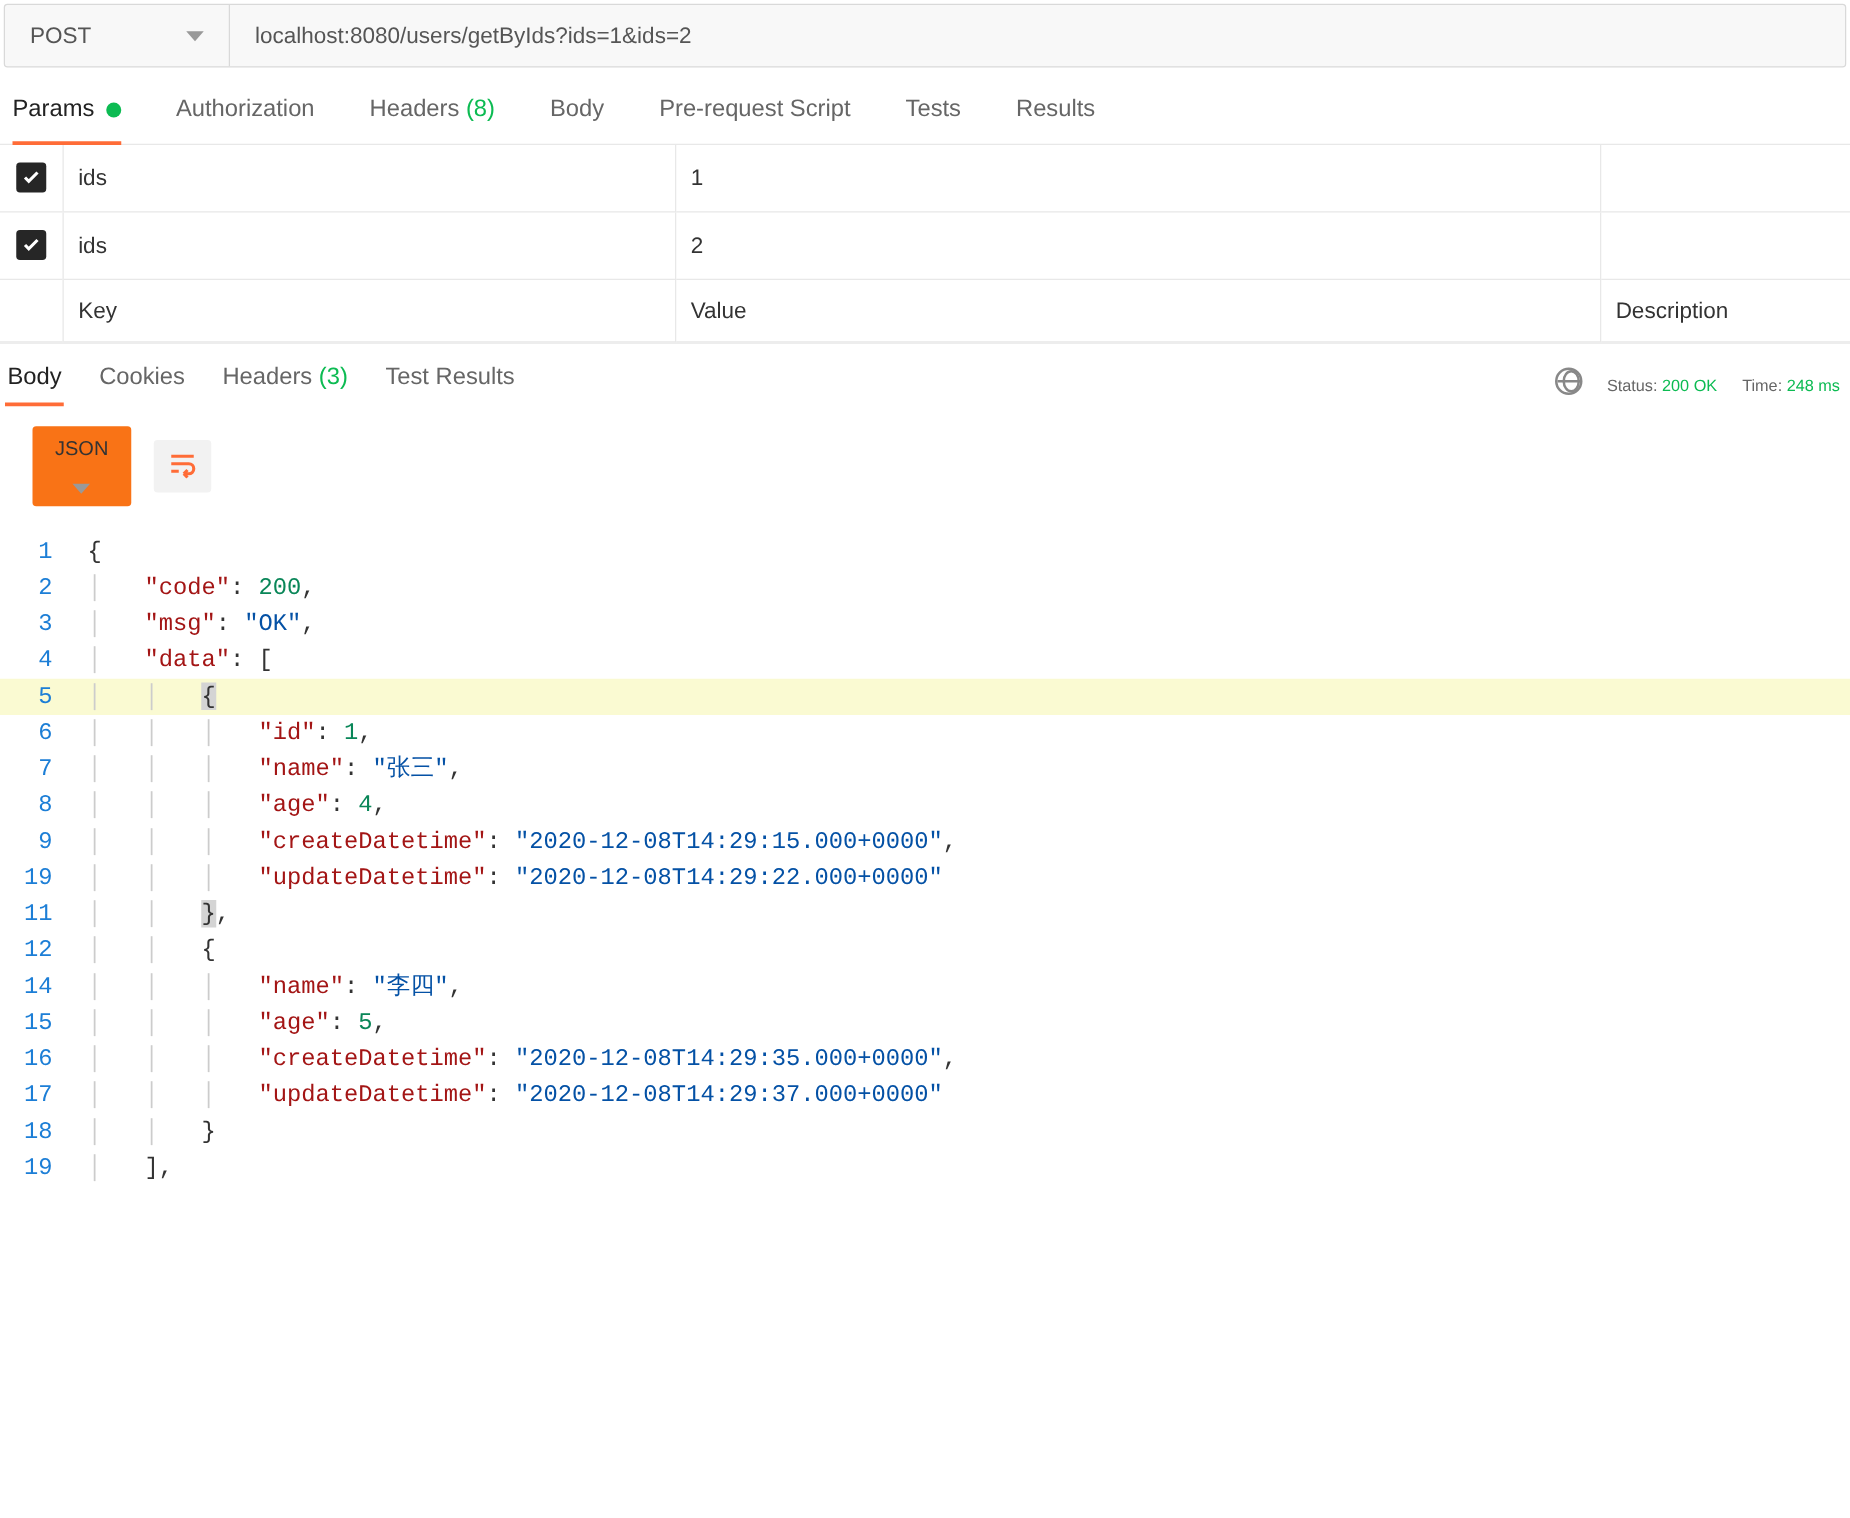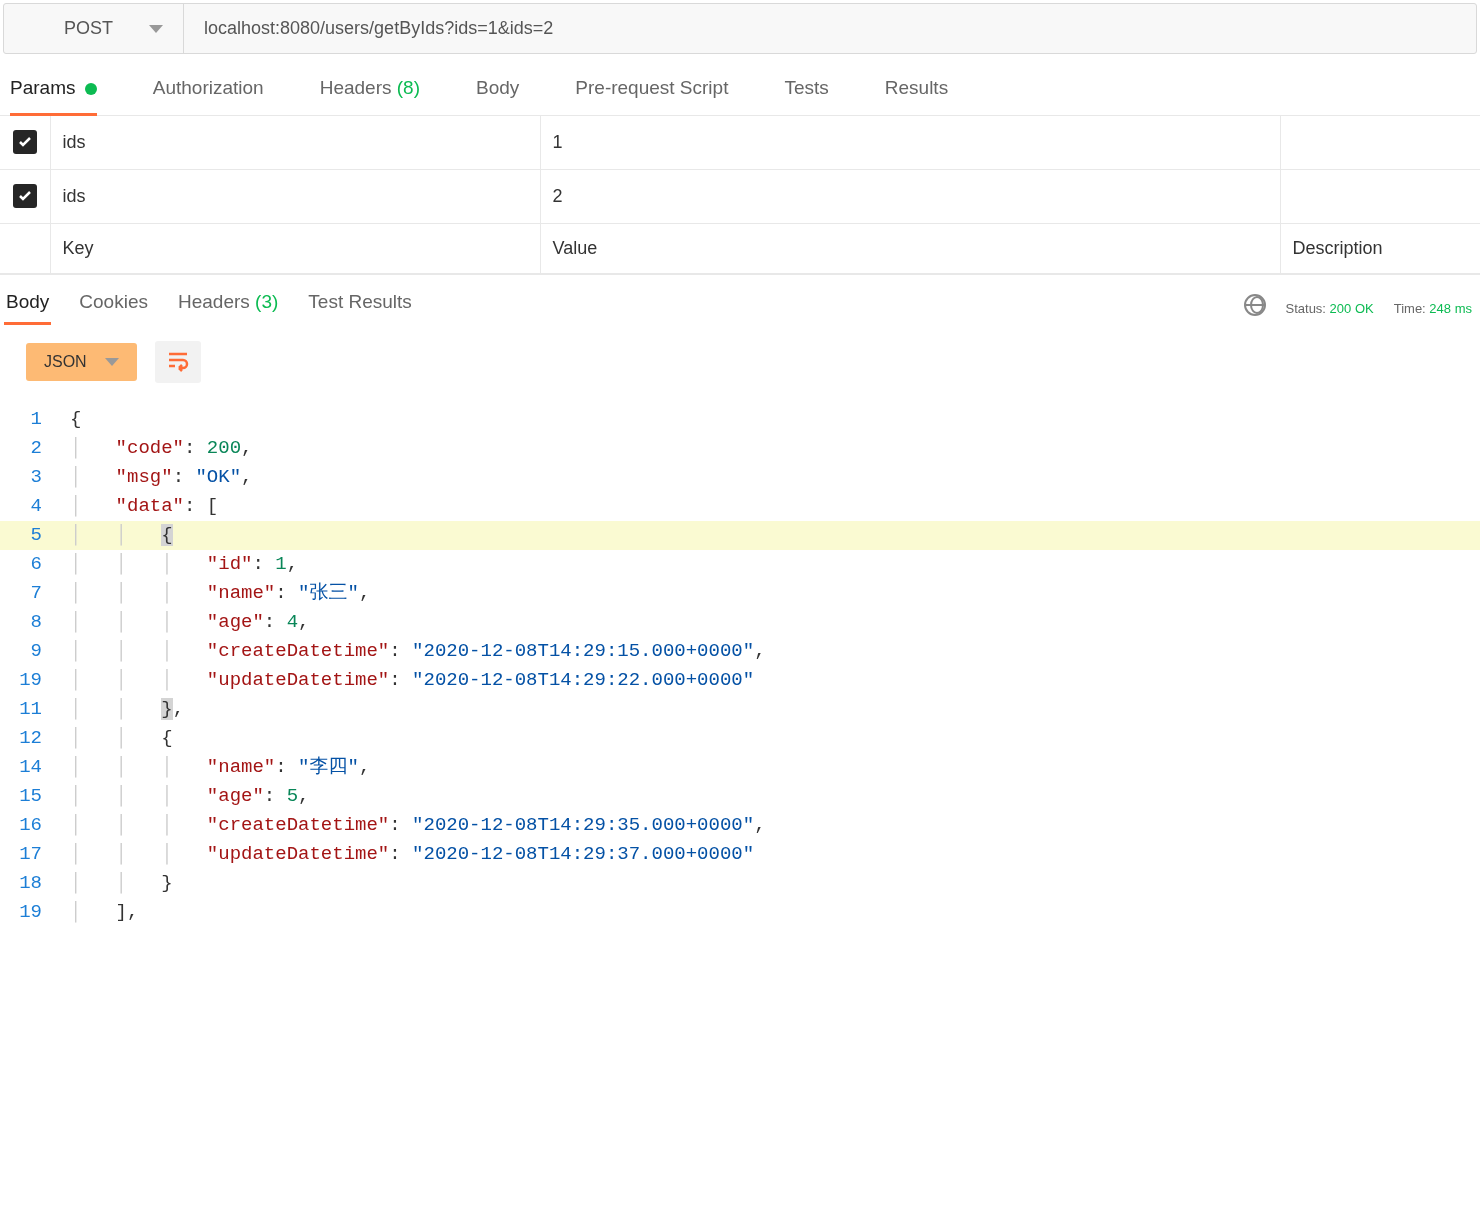--- a/index.html
+++ b/index.html
@@ -1,24 +1,24 @@
 <!DOCTYPE html>
 <html><head>
 <meta charset="utf-8">
 <style>
 * { box-sizing: border-box; margin: 0; padding: 0; }
 body { font-family: -apple-system, BlinkMacSystemFont, "Segoe UI", Arial, sans-serif; font-size: 16px; color: #333; background: #fff; }
 
 .request-bar { display: flex; margin: 3px; border: 1px solid #d9d9d9; border-radius: 3px; background: #f8f8f8; }
 .method-select { display: flex; align-items: center; padding: 14px 20px; border-right: 1px solid #d9d9d9; cursor: pointer; min-width: 180px; }
-.method-text { color: #555; font-size: 18px; flex: 1; margin-left: 40px; }
+.method-text { color: #555; font-size: 18px; flex: 1; }
 .chevron-down { width: 0; height: 0; border-left: 7px solid transparent; border-right: 7px solid transparent; border-top: 8px solid #999; }
 .url-input { flex: 1; display: flex; align-items: center; padding: 14px 20px; color: #555; font-size: 18px; }
 
-.req-tabs { display: flex; gap: 56px; padding: 20px 10px 0 10px; border-bottom: 1px solid #e8e8e8; }
+.req-tabs { display: flex; gap: 44px; padding: 20px 10px 0 10px; border-bottom: 1px solid #e8e8e8; }
 .req-tab { color: #666; font-size: 19px; padding-bottom: 16px; cursor: pointer; position: relative; }
 .req-tab.active { color: #222; }
 .req-tab.active::after { content: ""; position: absolute; left: 0; right: 0; bottom: -1px; height: 3px; background: #ff6c37; }
 .dot-green { display: inline-block; width: 12px; height: 12px; background: #0cbb52; border-radius: 50%; margin-left: 4px; vertical-align: middle; }
 .badge-green { color: #0cbb52; }
 
 .params-table { width: 100%; border-collapse: collapse; }
 .params-table tr { border-bottom: 1px solid #e8e8e8; }
 .params-table td { padding: 14px 12px; font-size: 18px; color: #333; }
 .td-check { width: 50px; text-align: center; border-right: 1px solid #e8e8e8; }
@@ -38,21 +38,21 @@
 .globe-icon { width: 22px; height: 22px; border: 2px solid #888; border-radius: 50%; position: relative; }
 .globe-icon::before { content: ""; position: absolute; top: 0; bottom: 0; left: 50%; width: 10px; margin-left: -5px; border: 2px solid #888; border-radius: 50%; }
 .globe-icon::after { content: ""; position: absolute; left: 0; right: 0; top: 50%; height: 2px; margin-top: -1px; background: #888; }
 .status-ok { color: #0cbb52; }
 .status-time { color: #0cbb52; }
 
 .view-bar { display: flex; align-items: center; gap: 0; padding: 16px 8px; }
 .view-btn-group { display: flex; background: #f2f2f2; border-radius: 3px; overflow: hidden; }
 .view-btn { padding: 10px 22px; color: #666; font-size: 18px; cursor: pointer; }
 .view-btn.active { color: #222; background: #fff; border: 1px solid #ddd; border-radius: 3px; margin: -1px; }
-.format-select { display: flex; align-items: center; gap: 18px; background: #fdba74; padding: 10px 18px; margin-left: 18px; border-radius: 3px; cursor: pointer; }
+.format-select { display: flex; align-items: center; gap: 18px; background: #f97316; padding: 10px 18px; margin-left: 18px; border-radius: 3px; cursor: pointer; flex-direction: column; }
 .wrap-btn { display: flex; align-items: center; justify-content: center; background: #f2f2f2; width: 46px; height: 42px; margin-left: 18px; border-radius: 3px; cursor: pointer; }
 .wrap-icon svg { width: 24px; height: 24px; stroke: #ff6c37; fill: none; stroke-width: 2.5; }
 
 .code-area { font-family: "SFMono-Regular", Consolas, "Liberation Mono", Menlo, monospace; font-size: 19px; line-height: 29px; padding: 6px 0; }
 .code-line { display: flex; }
 .line-num { width: 70px; text-align: right; padding-right: 28px; color: #1c7ed6; user-select: none; }
 .line-body { flex: 1; white-space: pre; }
 .line-hl { background: #fafad2; }
 .guide { color: #ccc; }
 .str-key { color: #a31515; }

